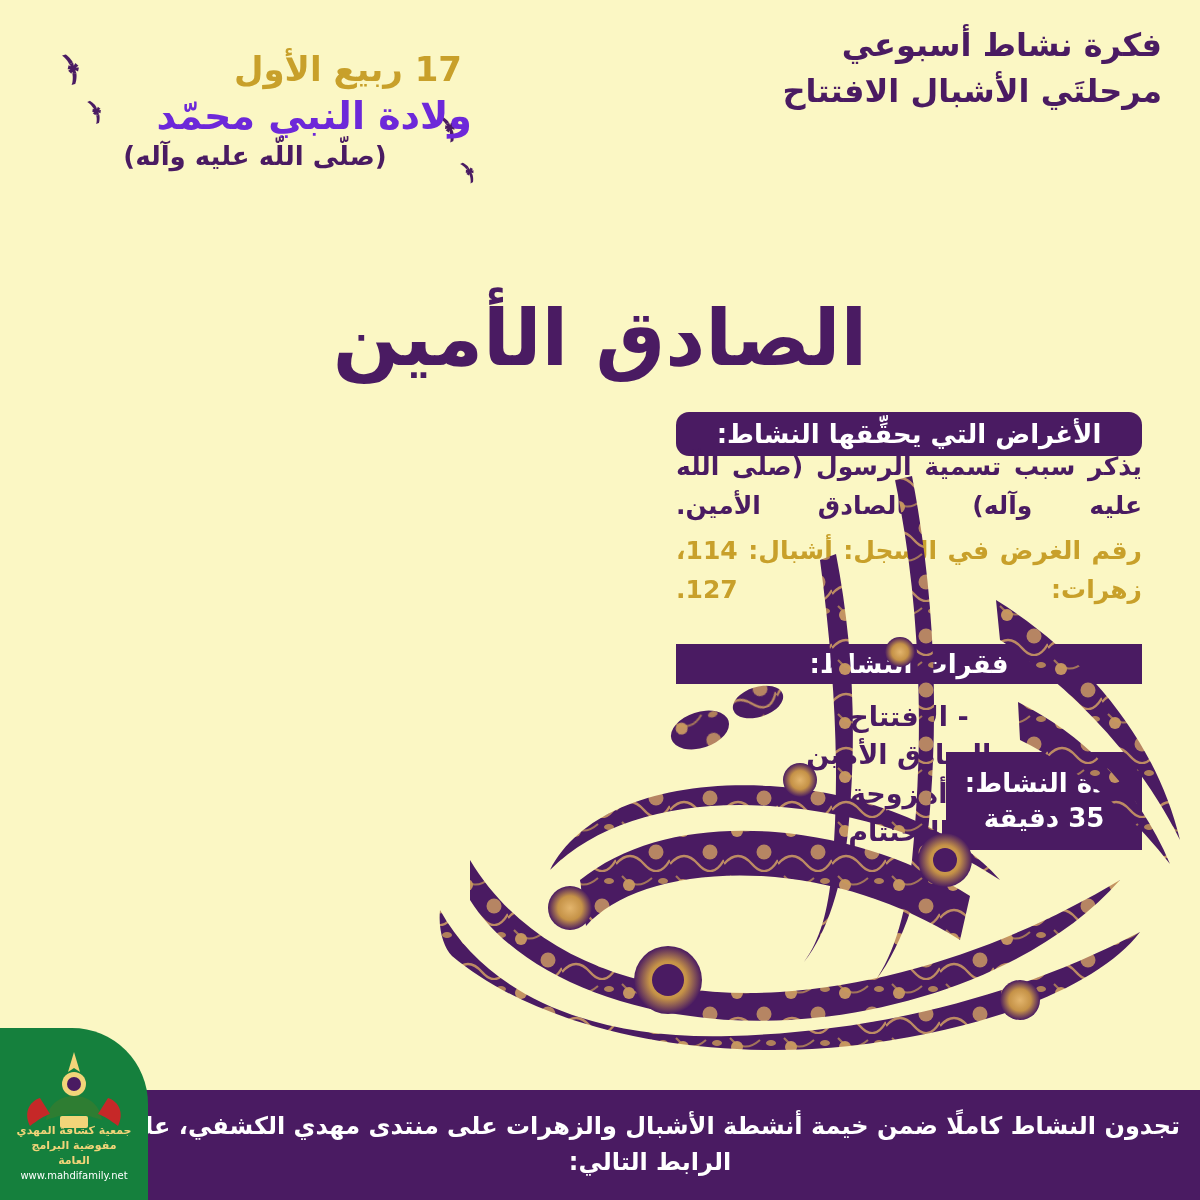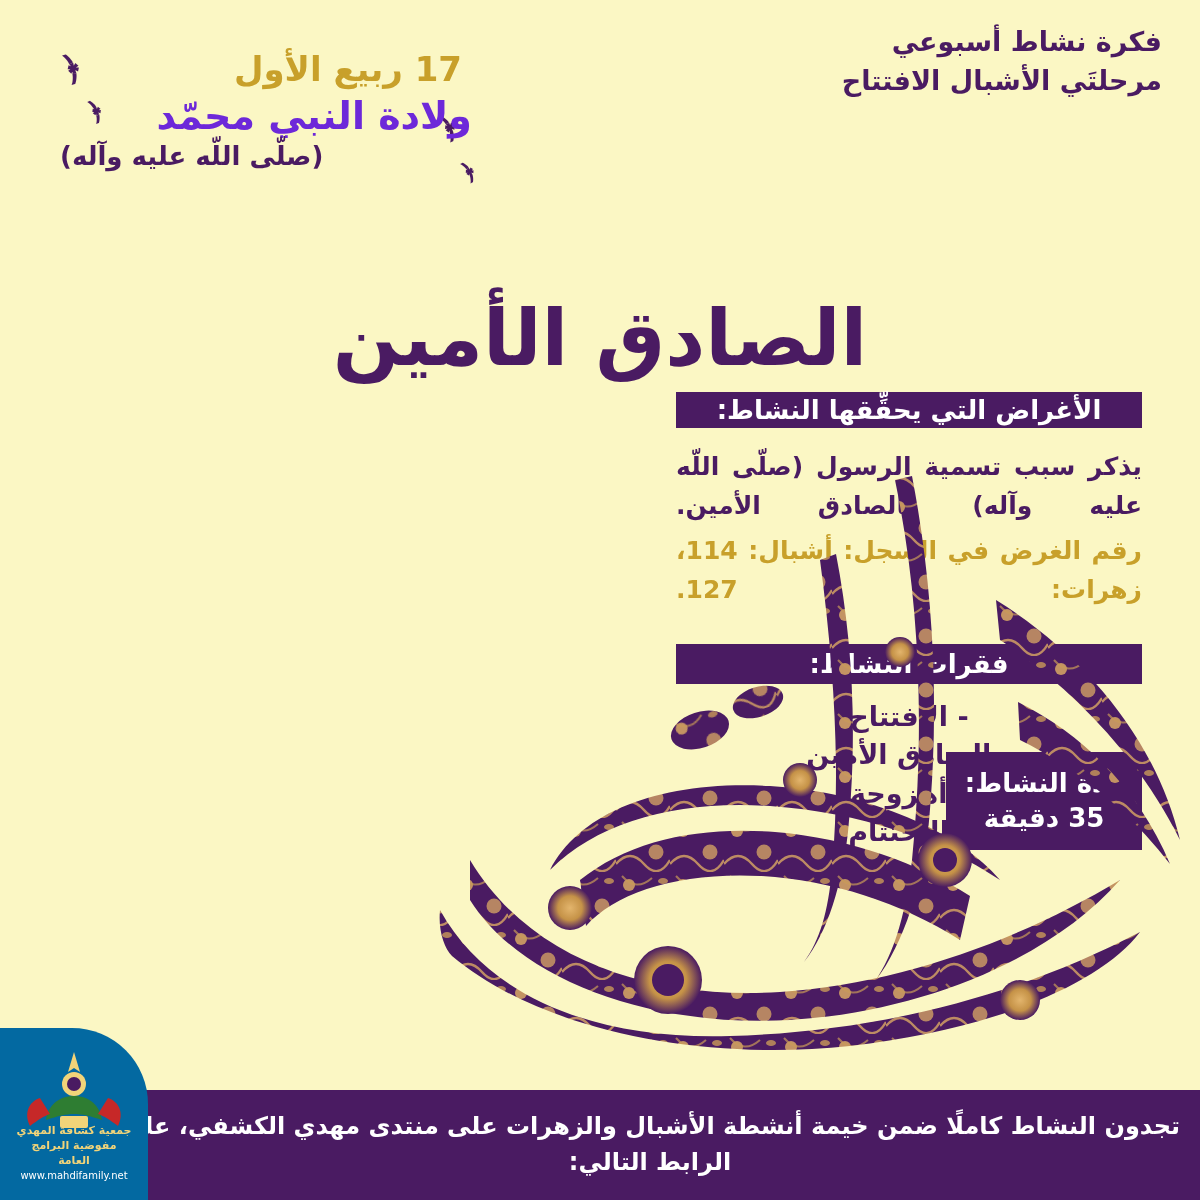--- a/index.html
+++ b/index.html
@@ -15,21 +15,21 @@
     background:#fbf7c4;
   }
 
   
   .header-right{
     position:absolute;top:22px;right:38px;
     text-align:right;
     color:#4a1b62;
     font-weight:bold;
     line-height:1.45;
-    font-size:27px;
+    font-size:32px;
     letter-spacing:0px;
   }
 
   
   .date-block{
     position:absolute;top:52px;left:60px;
     text-align:right;
     direction:rtl;
     width:420px;
   }
@@ -49,21 +49,21 @@
     margin-top:6px;
     text-align:right;
     padding-right:8px;
   }
   .date-line3{
     color:#4a1b62;
     font-size:26px;
     font-weight:bold;
     line-height:1.2;
     margin-top:2px;
-    text-align:left;
+    text-align:center;
     padding-right:30px;
   }
   
   .swoosh{
     position:absolute;
     color:#4a1b62;
     font-weight:bold;
     pointer-events:none;
   }
   .swoosh.s1{left:62px;top:48px;font-size:34px;transform:rotate(-18deg);}
@@ -87,21 +87,21 @@
   .bar{
     position:absolute;
     background:#4a1b62;
     color:#ffffff;
     font-weight:bold;
     display:flex;align-items:center;justify-content:center;
     text-align:center;
     box-sizing:border-box;
   }
   .bar-goals{
-    top:392px;right:58px;width:466px;height:36px;font-size:26px;
+    top:412px;right:58px;width:466px;height:44px;font-size:26px;border-radius:13px;
   }
   .bar-items{
     top:644px;right:58px;width:466px;height:40px;font-size:26px;
   }
   .bar-duration{
     top:752px;right:58px;width:196px;height:98px;font-size:26px;
     flex-direction:column;line-height:1.35;
   }
 
   
@@ -145,21 +145,21 @@
     text-align:center;direction:rtl;
     font-size:24px;font-weight:bold;line-height:1.5;
   }
   .footer-url{
     position:absolute;left:120px;top:52px;width:1060px;
     text-align:center;direction:ltr;
     font-size:27px;font-weight:bold;letter-spacing:0px;
   }
   .logo-circle{
     position:absolute;left:0;bottom:0;width:148px;height:172px;
-    background:#0369a1;
+    background:#15803d;
     border-top-right-radius:76px;
   }
   .logo-inner{
     position:absolute;left:14px;bottom:14px;width:120px;height:140px;
     text-align:center;
   }
   .logo-caption{
     position:absolute;left:0;bottom:4px;width:120px;
     color:#f2d479;font-size:11px;font-weight:bold;line-height:1.35;
     direction:rtl;

